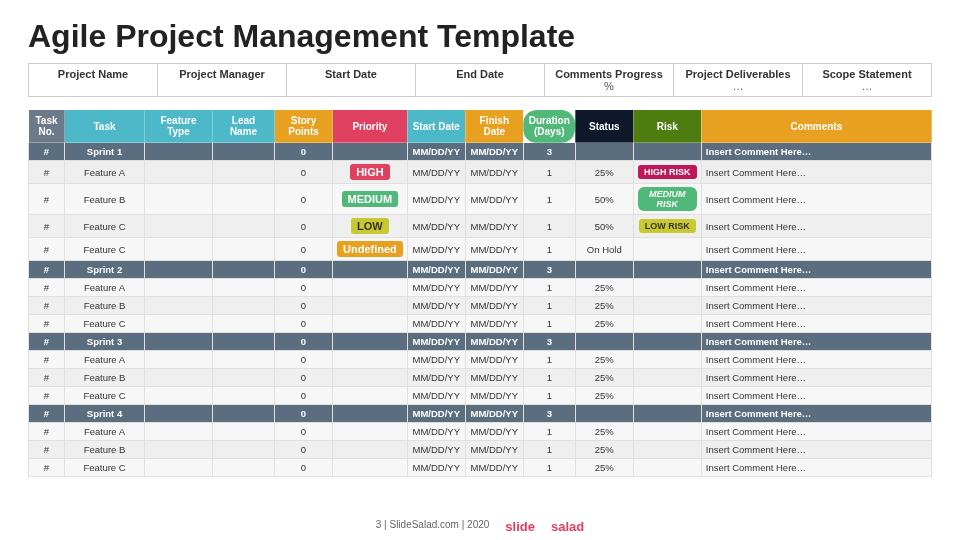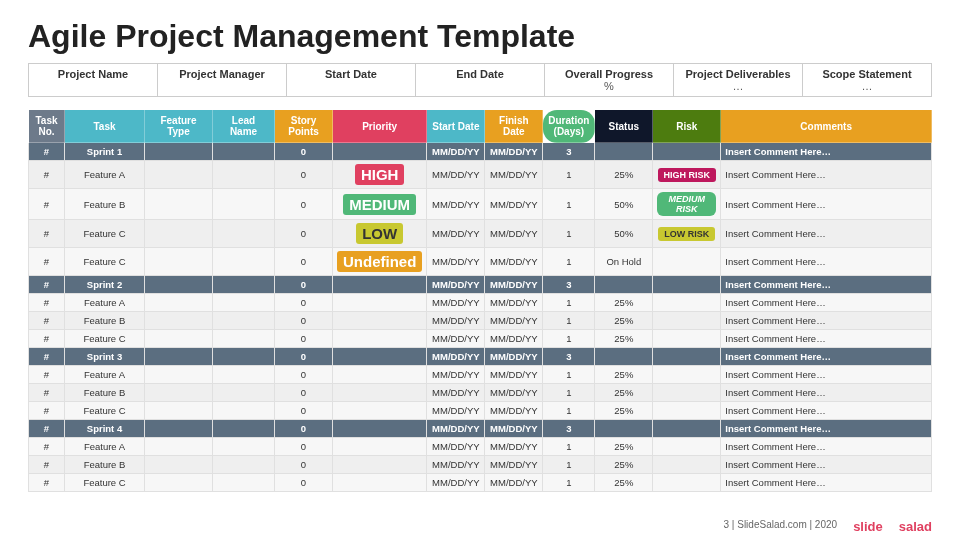--- a/index.html
+++ b/index.html
@@ -98,39 +98,39 @@
       background: #f7f7f7;
     }
     .row-feature:nth-child(even) td {
       background: #efefef;
     }
 
     .badge {
       display: inline-block;
       padding: 2px 6px;
       border-radius: 3px;
-      font-size: 15px;
+      font-size: 11px;
       font-weight: 700;
       color: #fff;
     }
     .badge-high    { background: #e04060; }
     .badge-medium  { background: #50b878; }
     .badge-low     { background: #c8c830; color: #333; }
     .badge-undef   { background: #e8a020; }
 
     .risk-high   { display: inline-block; padding: 2px 6px; border-radius: 3px; font-size: 9px; font-weight: 700; background: #be185d; color: #fff; }
     .risk-medium { display: inline-block; padding: 2px 6px; border-radius: 6px; font-size: 9px; font-weight: 700; background: #50b878; color: #fff; font-style: italic; }
     .risk-low    { display: inline-block; padding: 2px 6px; border-radius: 3px; font-size: 9px; font-weight: 700; background: #c8c830; color: #333; }
 
     .footer {
       position: absolute;
       bottom: 6px;
       left: 0; right: 0;
       display: flex;
-      justify-content: flex-end;
+      justify-content: center;
       padding: 0 28px;
       font-size: 10px;
       color: #666;
     }
     .footer-right {
       font-weight: 700;
       color: #4db8c8;
       font-size: 13px;
     }
     .footer-right span { color: #e04060; margin-left: 16px; }
@@ -151,21 +151,21 @@
     </div>
     <div class="summary-cell">
       <div class="s-header">Start Date</div>
       <div class="s-value"><date></date></div>
     </div>
     <div class="summary-cell">
       <div class="s-header">End Date</div>
       <div class="s-value"><date></date></div>
     </div>
     <div class="summary-cell">
-      <div class="s-header">Overall Progress</div>
+      <div class="s-header">Comments Progress</div>
       <div class="s-value">%</div>
     </div>
     <div class="summary-cell">
       <div class="s-header">Project Deliverables</div>
       <div class="s-value">…</div>
     </div>
     <div class="summary-cell">
       <div class="s-header">Scope Statement</div>
       <div class="s-value">…</div>
     </div>

